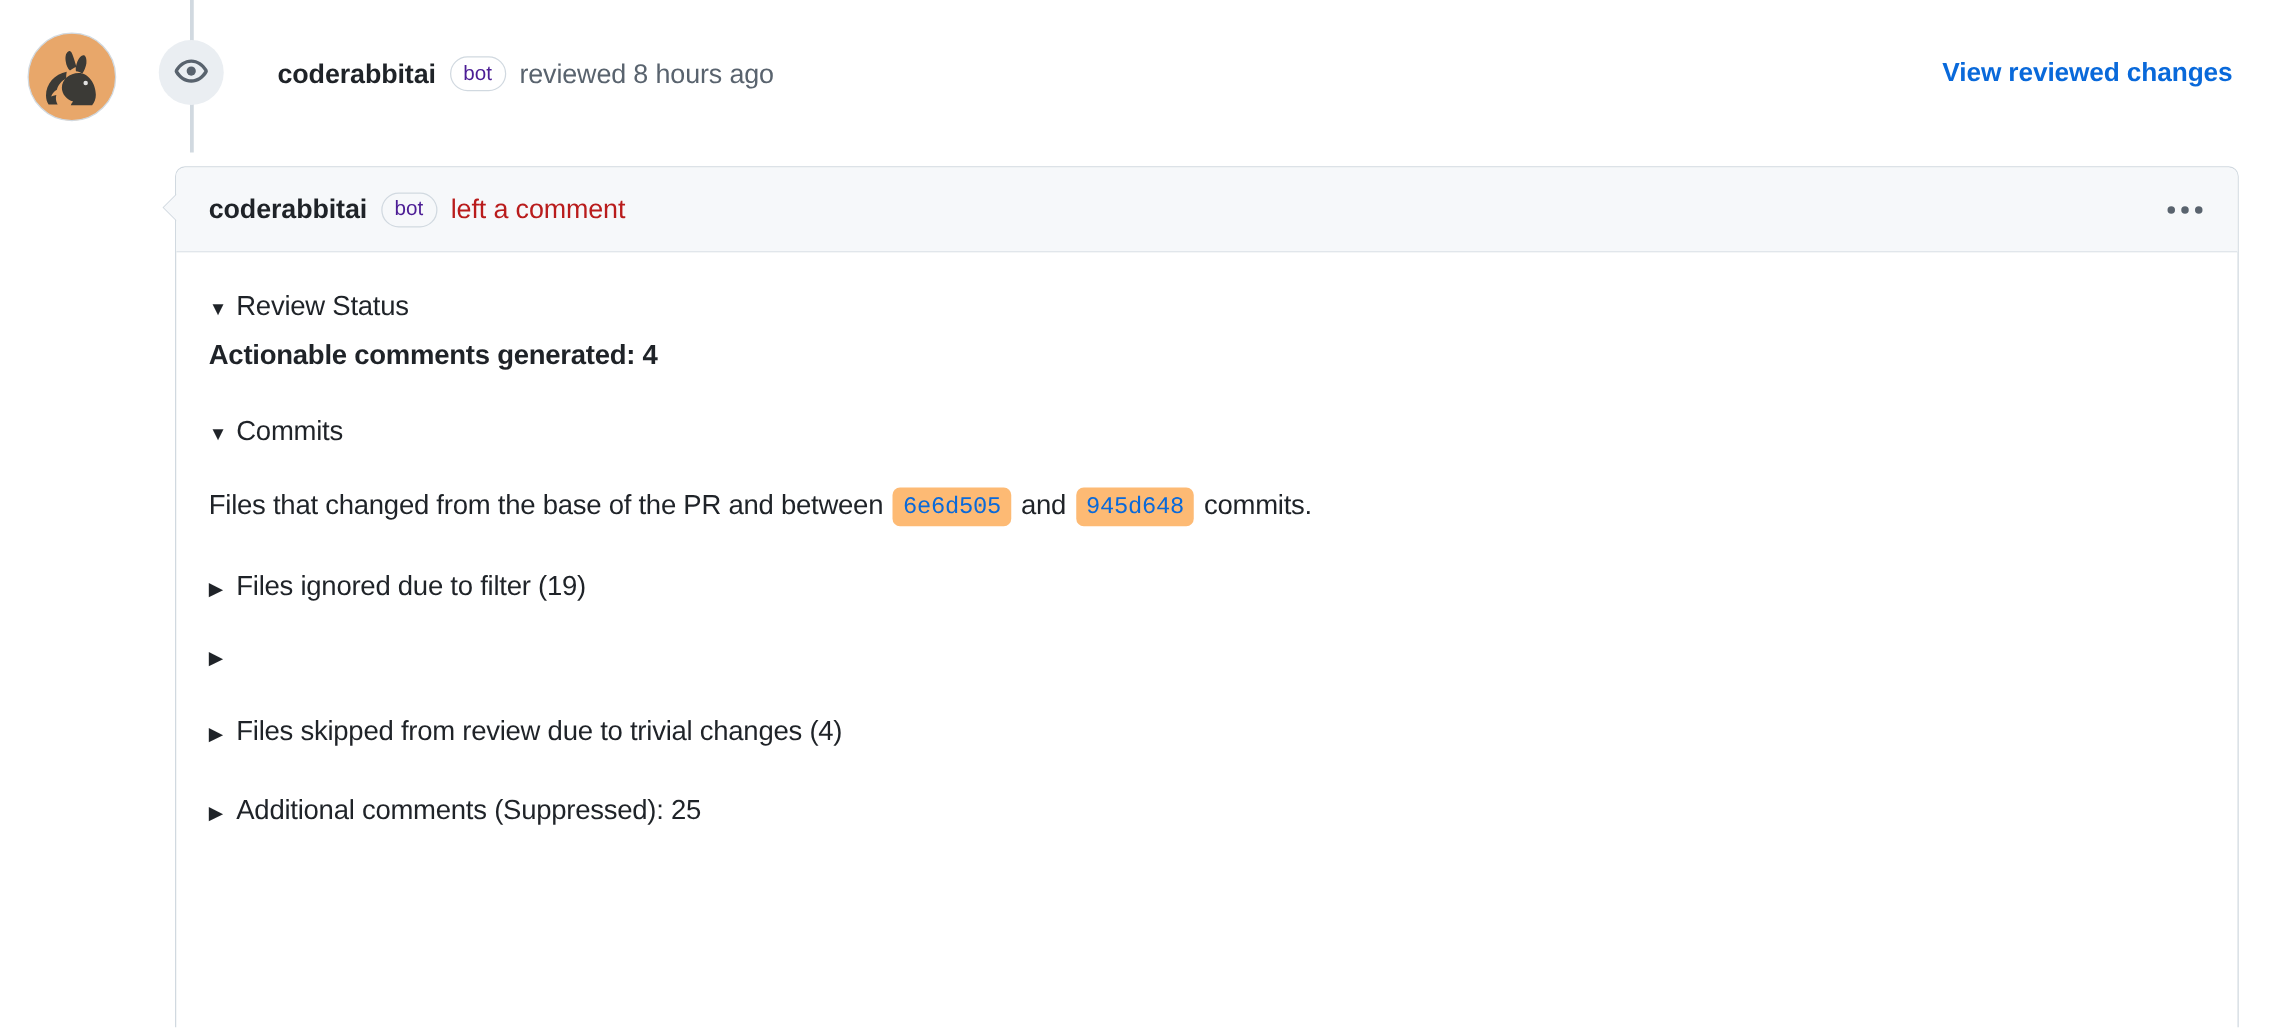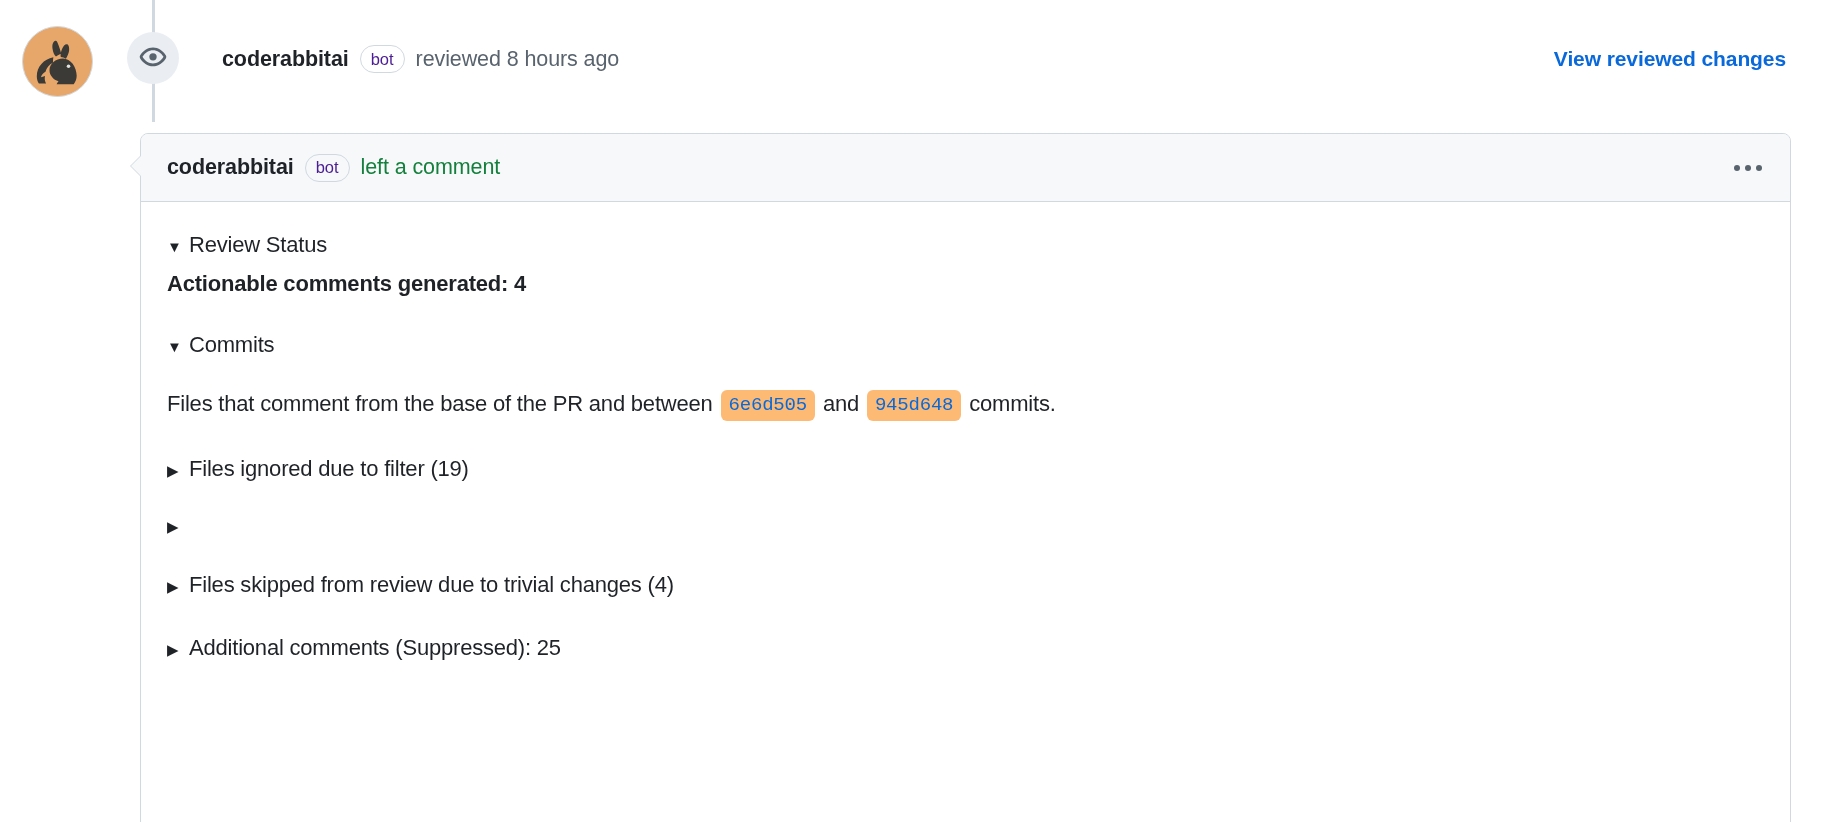--- a/index.html
+++ b/index.html
@@ -145,21 +145,21 @@
   }
   .ch-actor {
     font-size: 21.5px;
     font-weight: 700;
     color: #1f2328;
     letter-spacing: -0.1px;
   }
   .ch-text {
     margin-left: 11px;
     font-size: 21.5px;
-    color: #15803d;
+    color: #b91c1c;
     letter-spacing: -0.1px;
   }
   .kebab-button {
     margin-left: auto;
     display: flex;
     align-items: center;
     gap: 5px;
     padding: 10px 6px;
     background: transparent;
     border: none;
@@ -283,21 +283,21 @@
       <div class="gap-lg"></div>
 
       <div class="md-summary">
         <span class="tri">▼</span>
         <span class="label">Commits</span>
       </div>
 
       <div class="gap-md"></div>
 
       <div class="md-para">
-        <span>Files that comment from the base of the PR and between</span>
+        <span>Files that changed from the base of the PR and between</span>
         <span class="sha">6e6d505</span>
         <span>and</span>
         <span class="sha">945d648</span>
         <span>commits.</span>
       </div>
 
       <div class="gap-lg"></div>
 
       <div class="md-summary">
         <span class="tri">▶</span>

